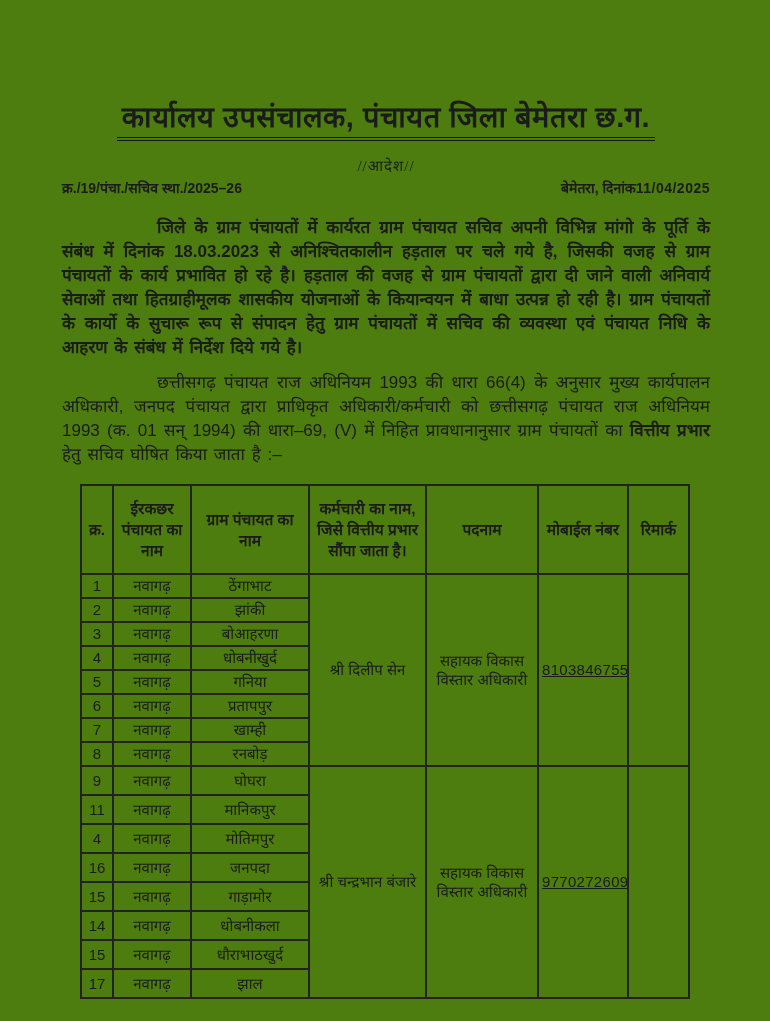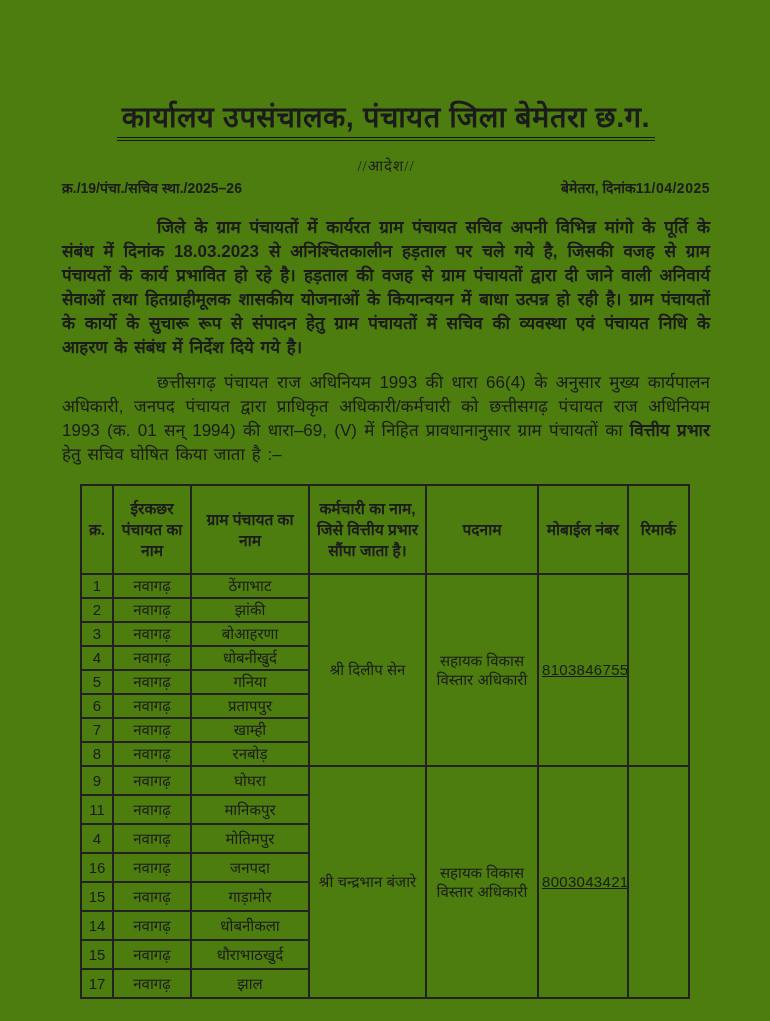--- a/index.html
+++ b/index.html
@@ -173,21 +173,21 @@
         <td>8</td>
         <td>नवागढ़</td>
         <td>रनबोड़</td>
       </tr>
       <tr class="row-b">
         <td>9</td>
         <td>नवागढ़</td>
         <td>घोघरा</td>
         <td rowspan="8">श्री चन्द्रभान बंजारे</td>
         <td rowspan="8">सहायक विकास विस्तार अधिकारी</td>
-        <td rowspan="8" class="cell-mobile">8003043421</td>
+        <td rowspan="8" class="cell-mobile">9770272609</td>
         <td rowspan="8"></td>
       </tr>
       <tr class="row-b">
         <td>11</td>
         <td>नवागढ़</td>
         <td>मानिकपुर</td>
       </tr>
       <tr class="row-b">
         <td>4</td>
         <td>नवागढ़</td>

